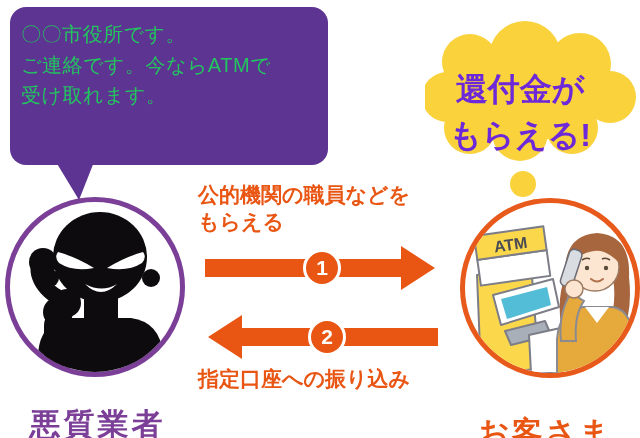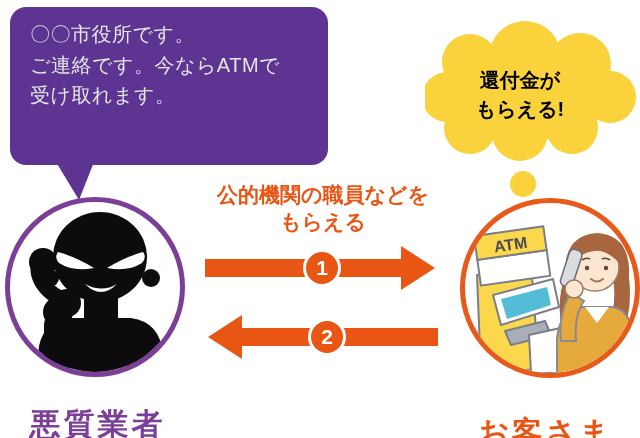--- a/index.html
+++ b/index.html
@@ -4,50 +4,50 @@
 <style>
   html,body{margin:0;padding:0;background:#ffffff;}
   .canvas{
     position:relative;width:640px;height:438px;overflow:hidden;
     background:#ffffff;font-family:"Liberation Sans","DejaVu Sans",sans-serif;
   }
   
   .speech-bubble{
     position:absolute;left:10px;top:7px;width:318px;height:158px;
     background:#5E3492;border-radius:16px;box-sizing:border-box;
-    padding:12px 20px;color:#e5e5e5;font-size:20px;line-height:1.53;
+    padding:12px 11px;color:#22c55e;font-size:20px;line-height:1.53;
     font-weight:500;letter-spacing:0.5px;z-index:5;
   }
   .speech-tail{position:absolute;left:50px;top:162px;z-index:5;}
   
   .cloud-svg{position:absolute;left:425px;top:18px;z-index:1;}
   .cloud-text{
     position:absolute;left:430px;top:66px;width:180px;z-index:2;
-    text-align:center;color:#000000;font-weight:bold;font-size:20px;line-height:1.45;
+    text-align:center;color:#6d28d9;font-weight:bold;font-size:32px;line-height:1.45;
   }
   .dot{position:absolute;border-radius:50%;background:#F9D23C;z-index:1;}
   .dot-big{left:510px;top:171px;width:26px;height:26px;}
   .dot-small{left:529px;top:199px;width:14px;height:14px;}
   
   .actor-circle{
     position:absolute;border-radius:50%;background:#ffffff;box-sizing:border-box;
     overflow:hidden;z-index:2;
   }
   .scammer-circle{left:5px;top:197px;width:180px;height:180px;border:5px solid #7B3F98;}
   .customer-circle{left:460px;top:198px;width:180px;height:180px;border:5px solid #E8591C;}
   .actor-circle svg{display:block;width:170px;height:170px;}
   
   .actor-label{
     position:absolute;font-weight:bold;font-size:31px;text-align:center;z-index:3;
   }
   .scammer-label{left:0;top:404px;width:195px;color:#7B3F98;letter-spacing:3px;}
   .customer-label{left:450px;top:392px;width:190px;color:#E95513;letter-spacing:2px;margin-top:20px;}
   
   .flow-caption{
-    position:absolute;left:198px;width:250px;text-align:center;z-index:3;
+    position:absolute;left:198px;width:250px;z-index:3;
     color:#E95513;font-weight:bold;font-size:21px;line-height:1.3;
   }
   .caption-step1{top:181px;}
   .caption-step2{top:365px;}
   .arrow-svg{position:absolute;z-index:2;}
   .arrow1{left:205px;top:246px;}
   .arrow2{left:208px;top:315px;}
   .step-badge{
     position:absolute;width:38px;height:38px;border-radius:50%;z-index:4;
     background:#E95513;border:3px solid #ffffff;box-sizing:border-box;
@@ -158,17 +158,20 @@
   <div class="step-badge badge1">
     <span>1</span>
   </div>
 
   <svg class="arrow-svg arrow2" width="230" height="44">
     <polygon points="230,13 34,13 34,0 0,22 34,44 34,31 230,31" fill="#E95513"></polygon>
   </svg>
   <div class="step-badge badge2">
     <span>2</span>
   </div>
+  <div class="flow-caption caption-step2">
+    <span>指定口座への振り込み</span>
+  </div>
 
   <div class="actor-label scammer-label">悪質業者</div>
   <div class="actor-label customer-label">お客さま</div>
 
 </div>
 
 </body></html>

